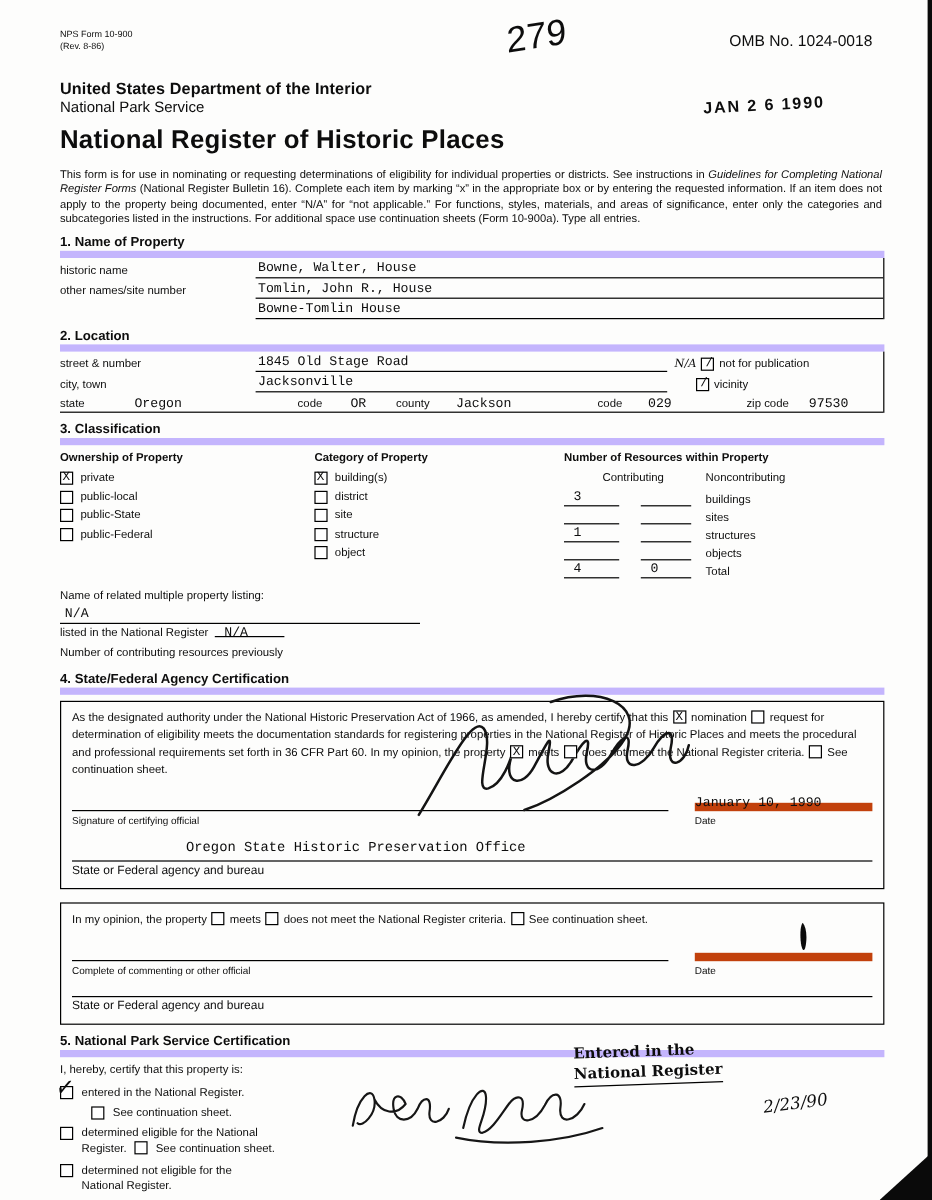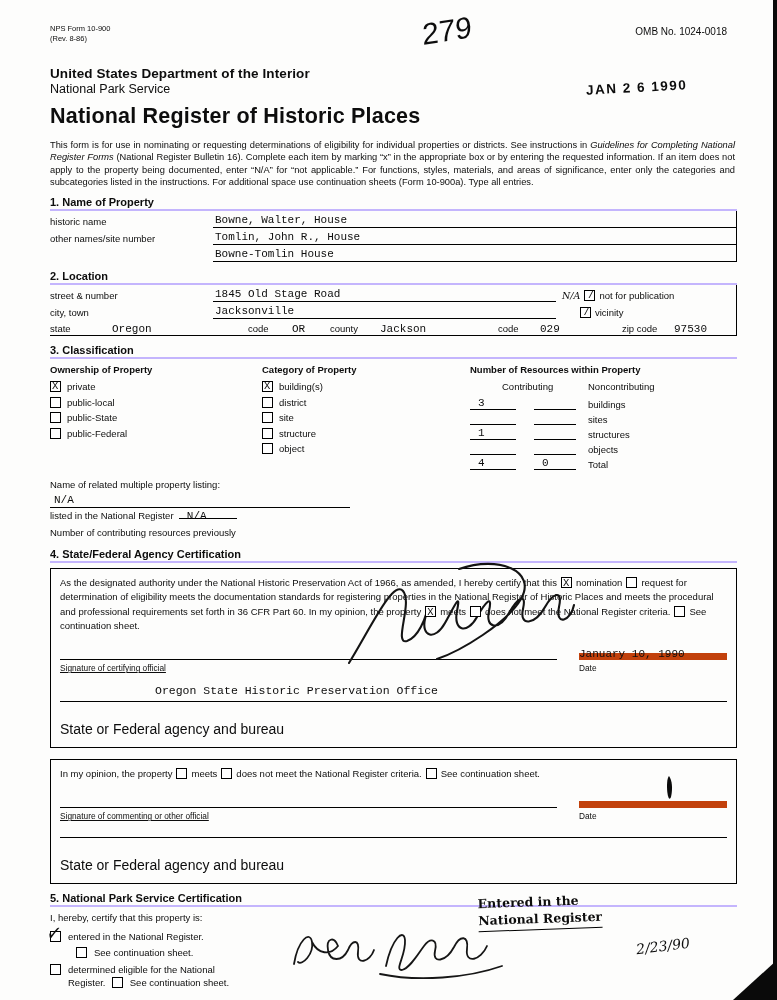--- a/index.html
+++ b/index.html
@@ -14,32 +14,32 @@
   .i { font-style:italic; }
 
   
   .scan-edge { position:absolute; right:0; top:0; width:4px; height:1000px; background:#0a0a0a; }
   .scan-corner { position:absolute; right:0; bottom:0; width:44px; height:40px; background:#0a0a0a;
     clip-path:polygon(100% 0, 100% 100%, 0 100%); }
 
   
   .topline { position:relative; height:36px; }
   .form-no { position:absolute; left:0; top:0; font-size:7.5px; line-height:1.35; }
-  .omb { position:absolute; right:10px; top:2px; font-size:10px; }
+  .omb { position:absolute; right:10px; top:2px; font-size:13px; }
   .hand-number { position:absolute; left:372px; top:-10px; font-size:30px; transform:rotate(-9deg) skewX(-6deg); }
 
   .dept { font-size:13.5px; font-weight:bold; margin-top:6px; letter-spacing:.1px; }
   .agency { font-size:12.5px; margin-top:1px; }
   .date-stamp { position:absolute; left:586px; top:80px; font-weight:bold; font-size:13.5px;
     letter-spacing:1.5px; transform:rotate(-3deg); }
 
   .title { font-size:21.5px; font-weight:bold; line-height:1.1; margin-top:9px; letter-spacing:.2px; }
   .intro { font-size:9.3px; line-height:1.34; margin:10px 0 0 0; text-align:justify; padding-right:2px; }
 
-  .sec-h { font-weight:bold; font-size:11px; margin-top:8px; border-bottom:2px solid #c4b5fd; padding-bottom:1px; }
+  .sec-h { font-weight:bold; font-size:11px; margin-top:8px; border-bottom:6px solid #c4b5fd; padding-bottom:1px; }
 
   .rows { border-right:1px solid #000; }
   .frow { display:flex; align-items:flex-end; height:17px; font-size:9.5px; }
   .flabel { width:163px; padding-bottom:1px; flex:none; }
   .fval { flex:1; border-bottom:1px solid #000; font-family:"Liberation Mono","DejaVu Sans Mono",monospace;
     font-size:11px; line-height:1.2; padding-left:2px; }
   .rt { width:180px; flex:none; display:flex; align-items:center; gap:4px; font-size:9.5px; padding:0 0 1px 6px; }
   .rt.indent { padding-left:24px; }
 
   .staterow { display:flex; align-items:flex-end; height:17px; border-bottom:1px solid #000; font-size:9.5px; }
@@ -79,25 +79,25 @@
 
   
   .certbox { border:1.3px solid #000; margin-top:5px; padding:7px 9px 5px; position:relative;
     font-size:9.5px; line-height:1.5; }
   .certbox p { margin:0; }
   .sigrow { display:flex; gap:22px; margin-top:13px; align-items:flex-end; }
   .sigline { flex:1; border-bottom:1px solid #000; height:12px; }
   .dateline { width:148px; border-bottom:7px solid #c2410c; font-family:"Liberation Mono",monospace;
     font-size:11px; height:14px; flex:none; }
   .lblrow { display:flex; gap:22px; font-size:8.3px; margin-top:2px; }
-  .lblrow .l1 { flex:1;text-decoration:underline; }
+  .lblrow .l1 { flex:1; }
   .lblrow .l2 { width:148px; flex:none; }
   .office { font-family:"Liberation Mono","DejaVu Sans Mono",monospace; font-size:11.5px; margin:7px 0 0 95px; }
   .agencyline { border-bottom:1px solid #000; height:3px; }
-  .agencylbl { font-size:14px; margin-top:17px; padding-bottom:2px; }
+  .agencylbl { font-size:10px; margin-top:0; padding-bottom:2px; }
   .cert-sig { position:absolute; left:290px; top:-8px; }
   .inkblot { position:absolute; left:614px; top:16px; }
 
   
   .s5wrap { position:relative; margin-top:5px; font-size:9.5px; }
   .s5intro { margin-bottom:7px; }
   .s5item { display:flex; gap:7px; margin-bottom:4.5px; align-items:flex-start; width:310px; }
   .s5item .cbx { position:relative; margin-top:1px; }
   .s5item .txt { line-height:1.4; }
   .s5sub { margin:-1px 0 5px 26px; display:flex; gap:7px; align-items:center; }
@@ -303,21 +303,21 @@
   <div class="certbox" style="margin-top:11px">
     <svg class="inkblot" width="10" height="26" viewBox="0 0 10 26">
       <path d="M4,0 C7,4 8,12 6,21 C4,26 2,19 2,10 C2,4 3,1 4,0 Z" fill="#0b0b0b"></path>
     </svg>
     <p><span>In my opinion, the property</span><span class="cb inline"></span><span>meets</span><span class="cb inline"></span><span>does not meet the National Register criteria.</span><span class="cb inline"></span><span>See continuation sheet.</span></p>
     <div class="sigrow">
       <div class="sigline"></div>
       <div class="dateline"></div>
     </div>
     <div class="lblrow">
-      <div class="l1">Signature of commenting or other official</div>
+      <div class="l1">Complete of commenting or other official</div>
       <div class="l2">Date</div>
     </div>
     <div class="agencyline" style="margin-top:12px"></div>
     <div class="agencylbl">State or Federal agency and bureau</div>
   </div>
 
   <div class="sec-h">5.  National Park Service Certification</div>
   <div class="s5wrap">
     <div class="stamp">
       <div>Entered in the</div>
@@ -342,20 +342,27 @@
     <div class="s5item">
       <span class="cbx"><span class="cb"></span></span>
       <span class="txt">
         <span>determined eligible for the National</span><br>
         <span>Register.</span>
         <span class="cb inline"></span>
         <span>See continuation sheet.</span>
       </span>
     </div>
 
+    <div class="s5item">
+      <span class="cbx"><span class="cb"></span></span>
+      <span class="txt">
+        <span>determined not eligible for the</span><br>
+        <span>National Register.</span>
+      </span>
+    </div>
 
     <div class="s5item" style="margin-top:9px">
       <span class="cbx"><span class="cb"></span></span>
       <span class="txt">removed from the National Register.</span>
     </div>
 
     <div class="s5item">
       <span class="cbx"><span class="cb"></span></span>
       <span class="txt"><span>other, (explain:)</span> <span class="blankline"></span></span>
     </div>

